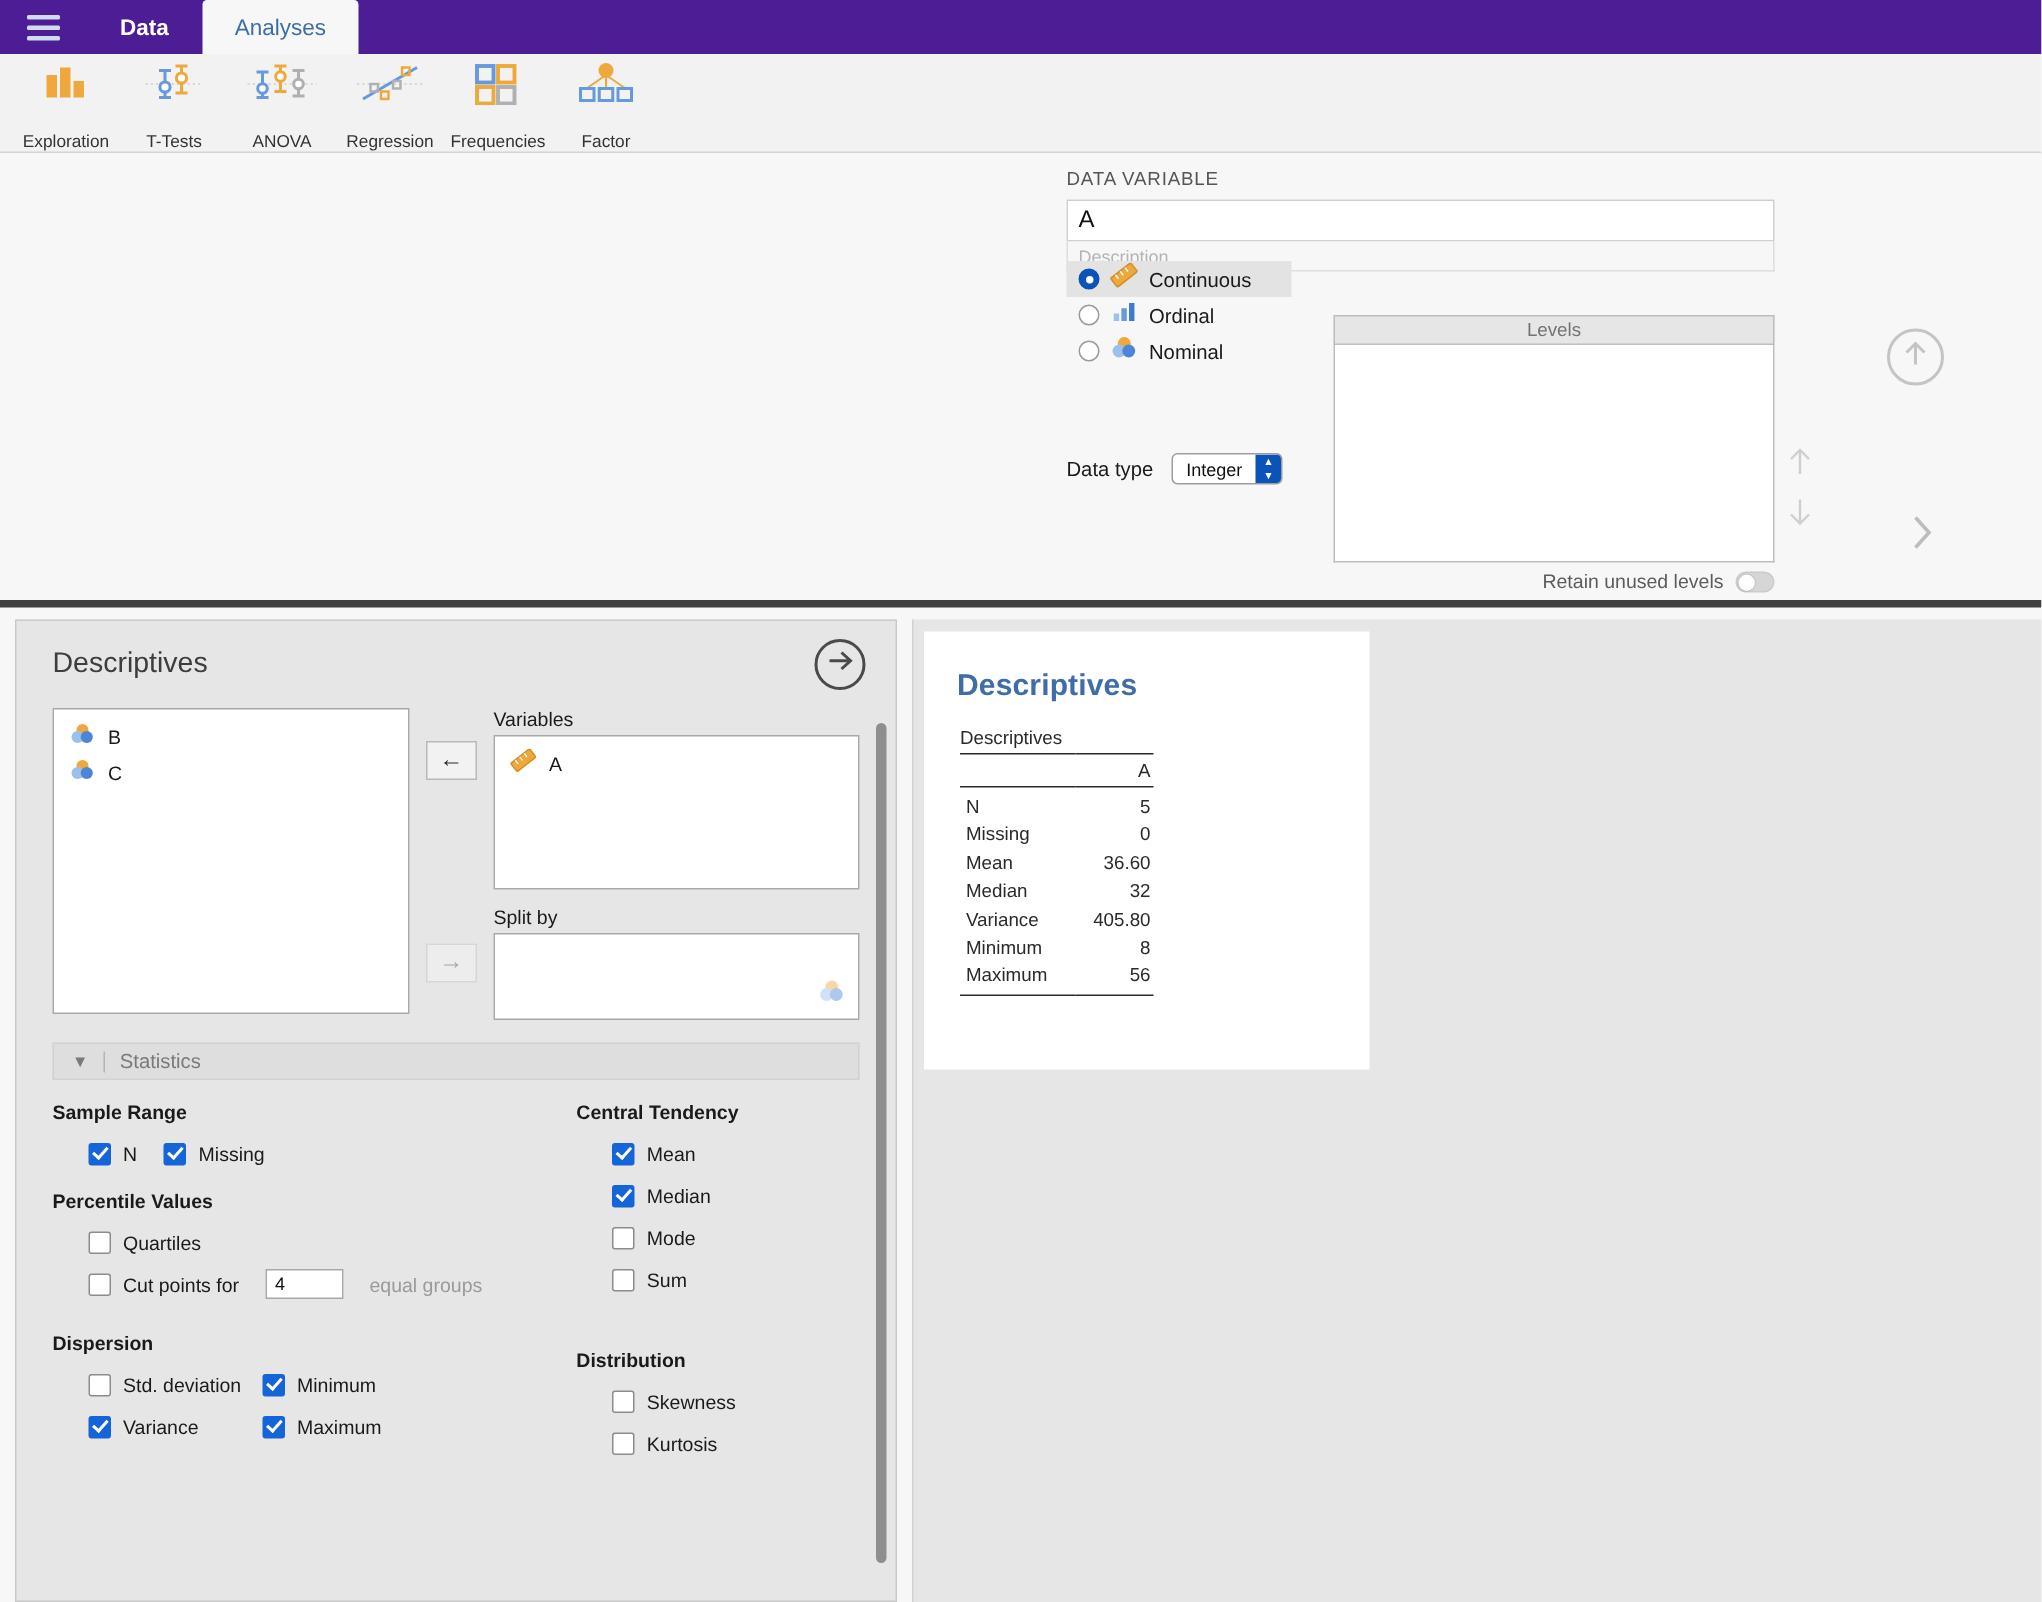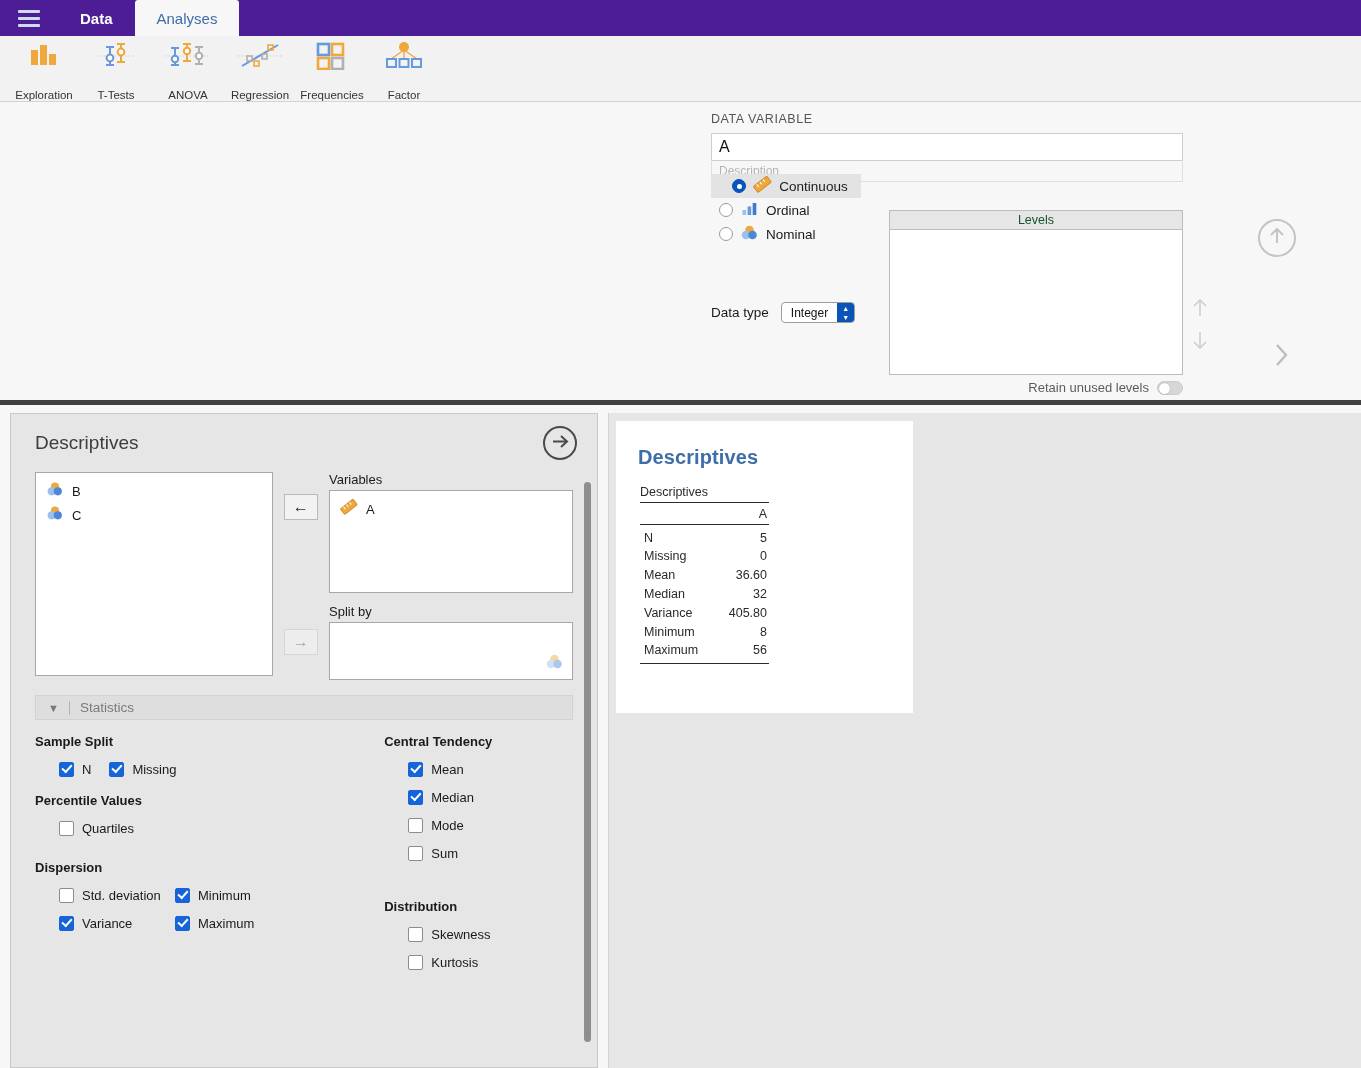--- a/index.html
+++ b/index.html
@@ -67,21 +67,21 @@
     font-size: 12px; color: #111; padding: 0 7px;
     font-family: "Liberation Sans", sans-serif;
   }
   .ve-desc::placeholder { color: #b4b4b4; }
 
   .measure-list { position: absolute; left: 0; top: 62px; width: 150px; }
   .measure-row {
     height: 24px; display: flex; align-items: center; gap: 7px; padding-left: 8px;
     cursor: pointer;
   }
-  .measure-row.selected { background: #e3e3e3; justify-content: center; }
+  .measure-row.selected { background: #e3e3e3; }
   .measure-label { font-size: 13.5px; color: #1a1a1a; }
   .radio {
     width: 14px; height: 14px; border-radius: 50%;
     border: 1px solid #9a9a9a; background: #fff; flex: none;
     display: flex; align-items: center; justify-content: center;
   }
   .radio.on { background: #0a53b8; border-color: #0a53b8; }
   .radio.on::after { content:""; width: 5px; height: 5px; border-radius:50%; background:#fff; }
 
   .datatype-row { position: absolute; left: 0; top: 190px; display: flex; align-items: center; gap: 12px; }
@@ -94,21 +94,21 @@
   .select-text { font-size: 12px; color: #111; padding: 0 9px; display:flex; align-items:center; }
   .select-stepper {
     width: 17px; background: #0a53b8; display: flex; flex-direction: column;
     align-items: center; justify-content: center; gap: 2px; color: #fff; font-size: 7px; line-height: 7px;
   }
 
   .levels-wrap { position: absolute; left: 178px; top: 98px; }
   .levels-head {
     width: 294px; height: 20px; background: #e6e6e6; border: 1px solid #bdbdbd;
     display: flex; align-items: center; justify-content: center;
-    font-size: 12.5px; color: #14532d;
+    font-size: 12.5px; color: #737373;
   }
   .levels-body {
     width: 294px; height: 145px; background: #fff;
     border: 1px solid #bdbdbd; border-top: none;
   }
   .retain-row {
     position: absolute; left: 178px; top: 268px; width: 294px;
     display: flex; align-items: center; justify-content: flex-end; gap: 8px;
   }
   .retain-label { font-size: 13px; color: #5c5c5c; }
@@ -550,32 +550,38 @@
       <div class="collapsible">
         <span class="chev-down">▼</span>
         <span class="bar"></span>
         <span class="collapsible-label">Statistics</span>
       </div>
 
       <div class="stats-grid">
 
         <div class="stats-col-left">
 
-          <div class="group-title first">Sample Split</div>
+          <div class="group-title first">Sample Range</div>
           <div class="chk-pair">
             <span class="cb on"></span>
             <span class="cb-label">N</span>
             <span class="cb on" style="margin-left:10px;"></span>
             <span class="cb-label">Missing</span>
           </div>
 
           <div class="group-title">Percentile Values</div>
           <div class="chk-row">
             <span class="cb"></span>
             <span class="cb-label">Quartiles</span>
+          </div>
+          <div class="chk-row">
+            <span class="cb"></span>
+            <span class="cb-label">Cut points for</span>
+            <input class="num-input" value="4" style="">
+            <span class="dim-label">equal groups</span>
           </div>
 
           <div class="group-title" style="margin-top:18px;">Dispersion</div>
           <div class="two-col-chk">
             <span class="first-c">
               <span class="cb"></span>
               <span class="cb-label">Std. deviation</span>
             </span>
             <span class="second-c">
               <span class="cb on"></span>

